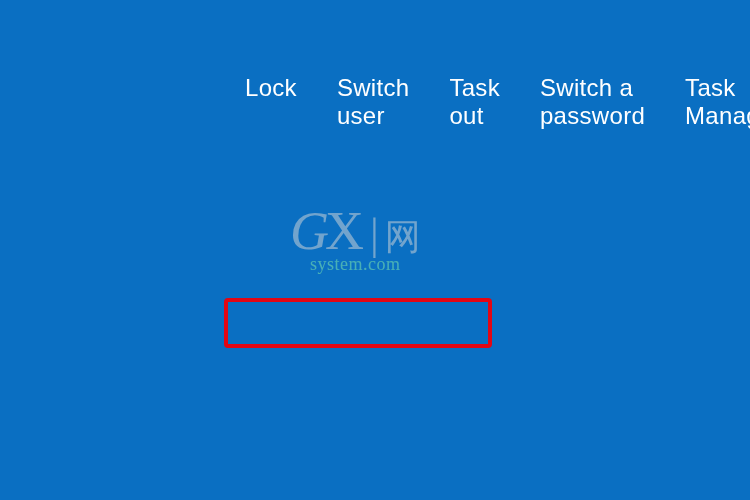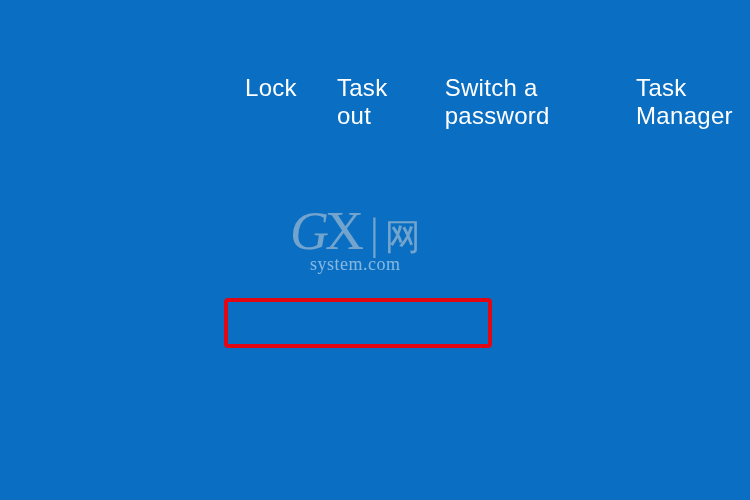--- a/index.html
+++ b/index.html
@@ -71,33 +71,34 @@
       font-size: 44px;
       font-style: normal;
       margin: 0 6px;
     }
     .watermark-main .cn-text {
       font-size: 36px;
       font-style: normal;
       font-family: "Microsoft YaHei", sans-serif;
     }
     .watermark-sub {
-      color: #ffffff;
+      color: #86efac;
       font-family: Georgia, serif;
       font-size: 18px;
       margin-top: -8px;
       margin-left: 20px;
       letter-spacing: 0.5px;
     }
   </style>
 </head>
 <body>
 
 <div class="menu-container">
   <div class="menu-item">Lock</div>
+  <div class="menu-item">Switch user</div>
   <div class="menu-item">Task out</div>
   <div class="menu-item">Switch a password</div>
   <div class="menu-item">Task Manager</div>
 </div>
 
 <div class="highlight-box"></div>
 
 <div class="watermark">
   <div class="watermark-main">
     <span class="g-letter">G</span>

